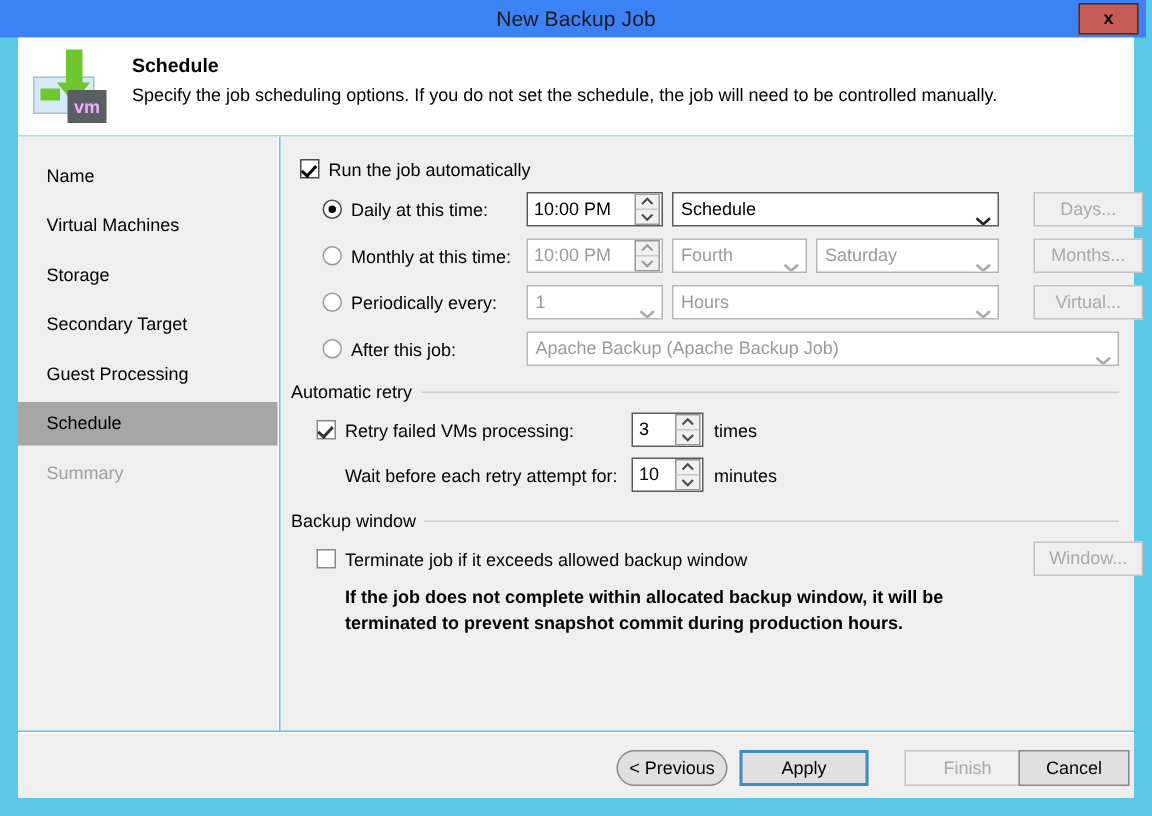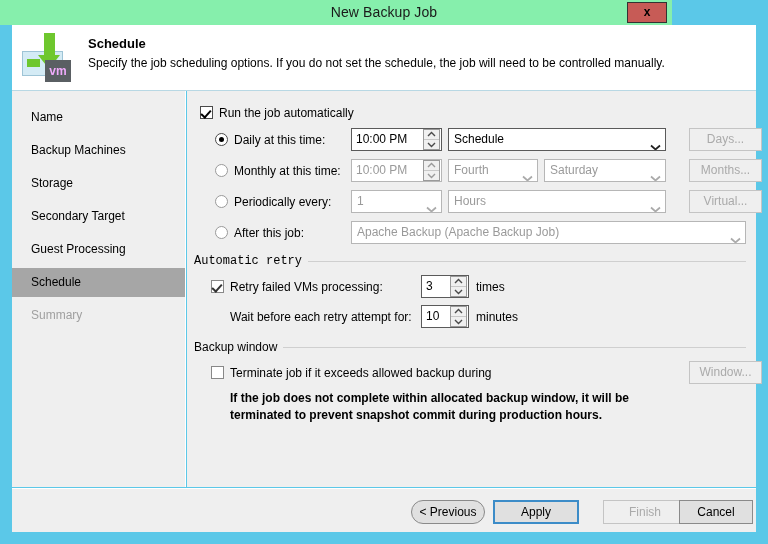--- a/index.html
+++ b/index.html
@@ -20,22 +20,22 @@
     left: 0; top: 0;
     width: 768px; height: 544px;
     background: #5bc8e8;
     box-sizing: border-box;
   }
 
   
   .titlebar {
     position: absolute;
     left: 0; top: 0;
-    width: 672px; height: 25px;
-    background: #86efac;
+    width: 764px; height: 25px;
+    background: #3b82f6;
   }
   .titlebar-text {
     position: absolute;
     left: 0; top: 0;
     width: 768px; height: 25px;
     line-height: 25px;
     text-align: center;
     font-size: 14px;
     color: #1a1a1a;
     letter-spacing: .1px;
@@ -344,21 +344,21 @@
       <div class="hi-arrow-stem"></div>
       <div class="hi-arrow-head"></div>
       <div class="hi-vm">vm</div>
     </div>
     <div class="header-title">Schedule</div>
     <div class="header-sub">Specify the job scheduling options. If you do not set the schedule, the job will need to be controlled manually.</div>
   </div>
 
   <div class="sidebar">
     <div class="side-item" style="top:12px">Name</div>
-    <div class="side-item" style="top:45px">Backup Machines</div>
+    <div class="side-item" style="top:45px">Virtual Machines</div>
     <div class="side-item" style="top:78px">Storage</div>
     <div class="side-item" style="top:111px">Secondary Target</div>
     <div class="side-item" style="top:144px">Guest Processing</div>
     <div class="side-item selected" style="top:177px">Schedule</div>
     <div class="side-item disabled" style="top:210px">Summary</div>
   </div>
 
   <div class="content">
 
     <div class="chk checked" style="left:13px; top:15px;"></div>
@@ -434,21 +434,21 @@
 
     <div class="rad" style="left:28px; top:135px;"></div>
     <div class="lbl" style="left:47px; top:135px;">After this job:</div>
     <div class="combo dis" style="left:164px; top:130px; width:395px; height:23px;">
       <span>Apache Backup (Apache Backup Job)</span>
       <span class="cv"><svg width="11" height="7" viewBox="0 0 11 7">
             <path d="M1 1.5 L5.5 5.5 L10 1.5" stroke="#aaa" stroke-width="1.7" fill="none"></path>
           </svg></span>
     </div>
 
-    <div class="group-title" style="left:7px; top:163px;font-family:Liberation Mono, monospace;">Automatic retry</div>
+    <div class="group-title" style="left:7px; top:163px;">Automatic retry</div>
     <div class="group-line" style="left:7px; top:170px; width:552px;"></div>
 
     <div class="chk checked gray" style="left:24px; top:189px;"></div>
     <div class="lbl" style="left:43px; top:189px;">Retry failed VMs processing:</div>
     <div class="field" style="left:234px; top:184px; width:48px; height:23px;">3</div>
     <div class="spin" style="left:263px; top:185px; height:21px;">
       <div class="half top">
           <svg width="15" height="9" viewBox="0 0 15 9">
             <path d="M4 6 L7.5 2.5 L11 6" stroke="#4a4a4a" stroke-width="1.4" fill="none"></path>
           </svg>
@@ -474,21 +474,21 @@
             <path d="M4 3 L7.5 6.5 L11 3" stroke="#4a4a4a" stroke-width="1.4" fill="none"></path>
           </svg>
         </div>
     </div>
     <div class="lbl" style="left:289px; top:219px;">minutes</div>
 
     <div class="group-title" style="left:7px; top:249px;">Backup window</div>
     <div class="group-line" style="left:7px; top:256px; width:552px;"></div>
 
     <div class="chk gray" style="left:24px; top:275px;"></div>
-    <div class="lbl" style="left:43px; top:275px;">Terminate job if it exceeds allowed backup during</div>
+    <div class="lbl" style="left:43px; top:275px;">Terminate job if it exceeds allowed backup window</div>
     <div class="btn disabled" style="left:486px; top:270px; width:73px; height:23px; line-height:21px;">Window...</div>
 
     <div class="desc" style="left:43px; top:299px;">
       <div>If the job does not complete within allocated backup window, it will be</div>
       <div>terminated to prevent snapshot commit during production hours.</div>
     </div>
   </div>
 
   <div class="footer">
     <div class="btn" style="left:399px; width:74px;border-radius:12px;">&lt; Previous</div>

